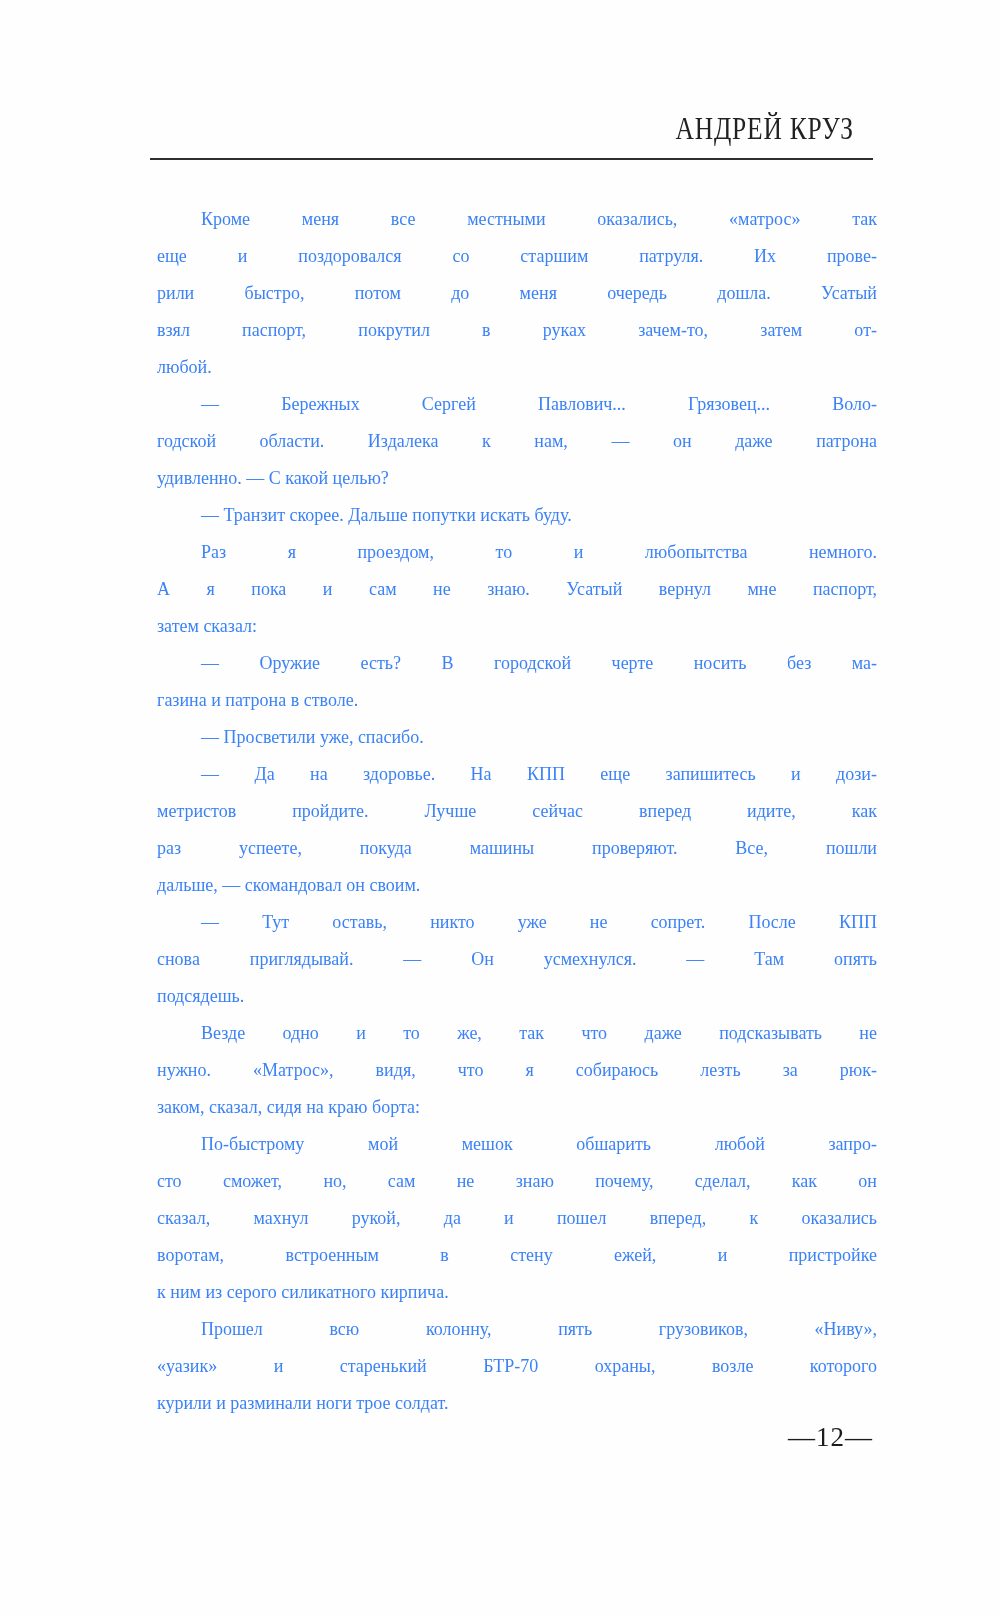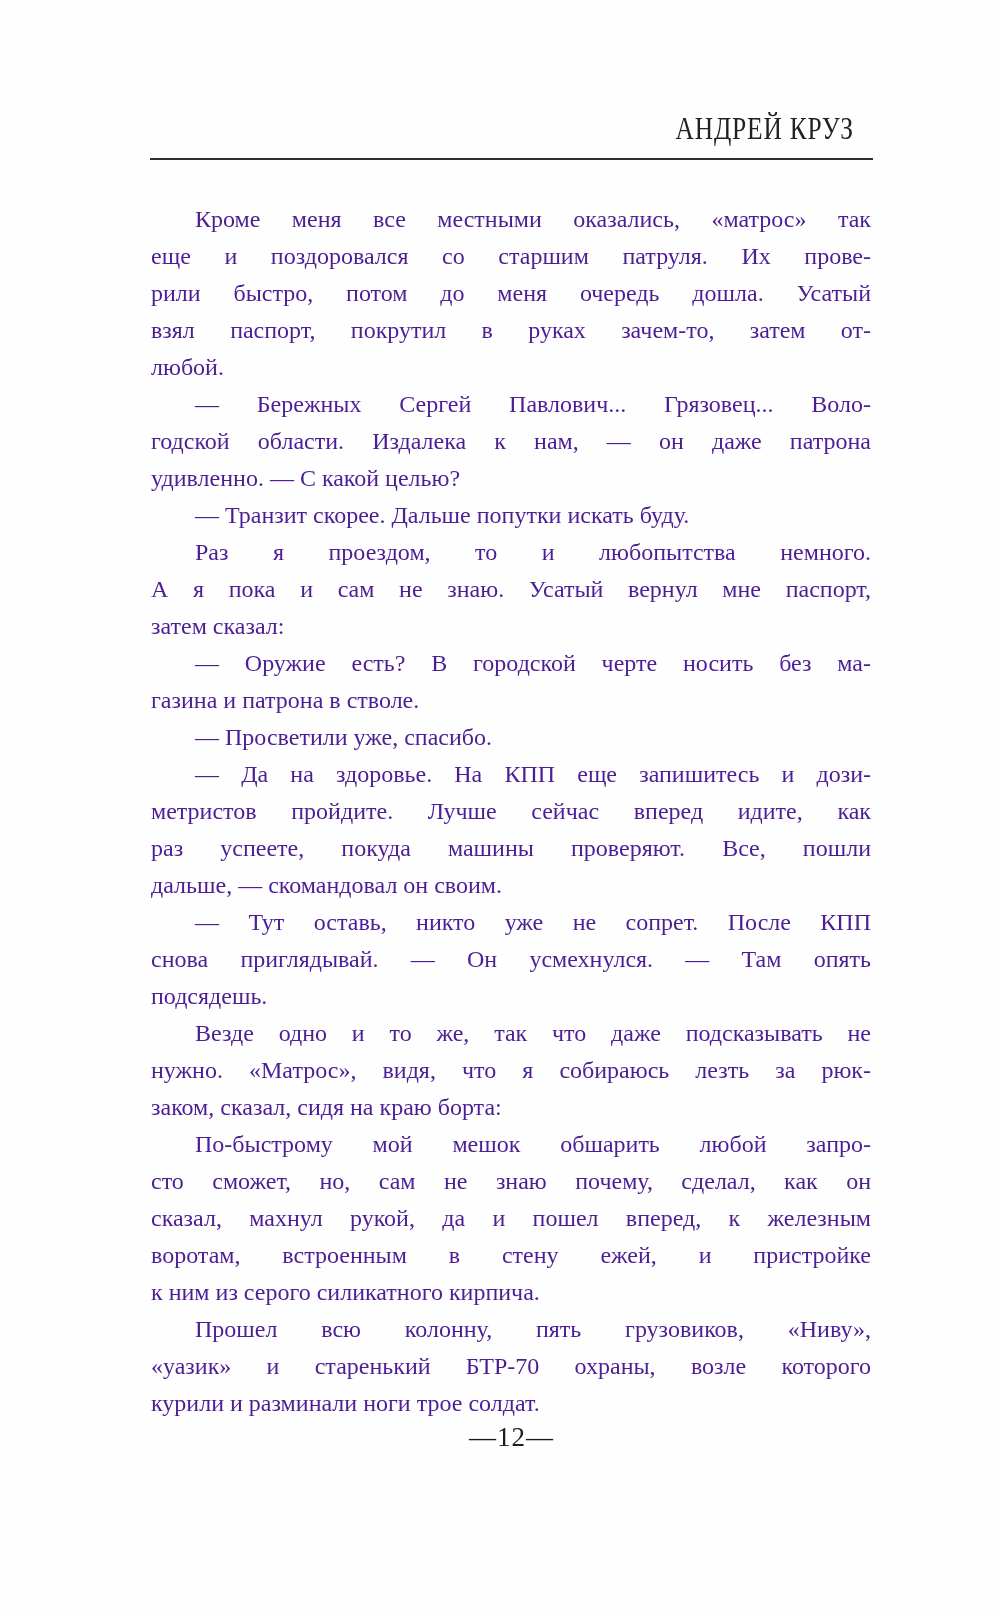--- a/index.html
+++ b/index.html
@@ -41,25 +41,25 @@
     position: absolute;
     top: 158px;
     left: 150px;
     width: 723px;
     height: 2px;
     background: #2e2e2e;
   }
   .text-body {
     position: absolute;
     top: 201px;
-    left: 151px;
+    left: 157px;
     width: 720px;
-    font-size: 24px;
+    font-size: 18px;
     line-height: 37px;
-    color: #4c1d95;
+    color: #3b82f6;
   }
   .para {
     margin: 0;
     padding: 0;
   }
   .line {
     text-align: justify;
     text-align-last: justify;
     white-space: normal;
     height: 37px;
@@ -69,21 +69,21 @@
     text-align-last: left;
   }
   .line.first {
     text-indent: 44px;
   }
   .page-number {
     position: absolute;
     top: 1422px;
     left: 150px;
     width: 723px;
-    text-align: center;
+    text-align: right;
     font-size: 27px;
     color: #1c1c1c;
     letter-spacing: 1px;
   }
 </style>
 </head>
 <body>
 
 <div class="page">
 
@@ -133,21 +133,21 @@
         <div class="line last">подсядешь.</div>
       </div>
       <div class="para">
         <div class="line first">Везде одно и то же, так что даже подсказывать не</div>
         <div class="line">нужно. «Матрос», видя, что я собираюсь лезть за рюк-</div>
         <div class="line last">заком, сказал, сидя на краю борта:</div>
       </div>
       <div class="para">
         <div class="line first">По-быстрому мой мешок обшарить любой запро-</div>
         <div class="line">сто сможет, но, сам не знаю почему, сделал, как он</div>
-        <div class="line">сказал, махнул рукой, да и пошел вперед, к железным</div>
+        <div class="line">сказал, махнул рукой, да и пошел вперед, к оказались</div>
         <div class="line">воротам, встроенным в стену ежей, и пристройке</div>
         <div class="line last">к ним из серого силикатного кирпича.</div>
       </div>
       <div class="para">
         <div class="line first">Прошел всю колонну, пять грузовиков, «Ниву»,</div>
         <div class="line">«уазик» и старенький БТР-70 охраны, возле которого</div>
         <div class="line last">курили и разминали ноги трое солдат.</div>
       </div>
     </div>
 

